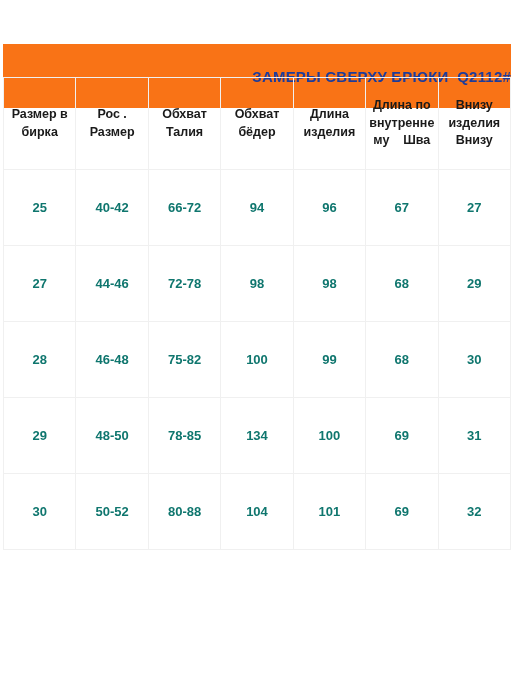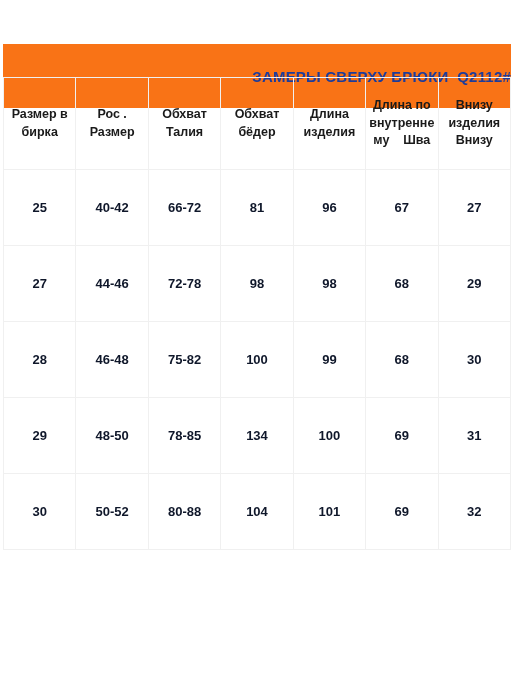--- a/index.html
+++ b/index.html
@@ -63,21 +63,21 @@
     height: 92px;
     font-size: 12.5px;
     font-weight: bold;
     color: #1a1a1a;
     line-height: 1.42;
   }
   .size-table td {
     height: 76px;
     font-size: 13px;
     font-weight: bold;
-    color: #0f172a;
+    color: #0f766e;
   }
   .size-table th .hl {
     display: block;
     white-space: pre;
   }
 </style>
 </head>
 <body>
 
 <div class="page">
@@ -119,21 +119,21 @@
             <span class="hl">изделия</span>
             <span class="hl">Внизу</span>
           </th>
         </tr>
     </thead>
     <tbody>
         <tr>
           <td>25</td>
           <td>40-42</td>
           <td>66-72</td>
-          <td>81</td>
+          <td>94</td>
           <td>96</td>
           <td>67</td>
           <td>27</td>
         </tr>
         <tr>
           <td>27</td>
           <td>44-46</td>
           <td>72-78</td>
           <td>98</td>
           <td>98</td>

